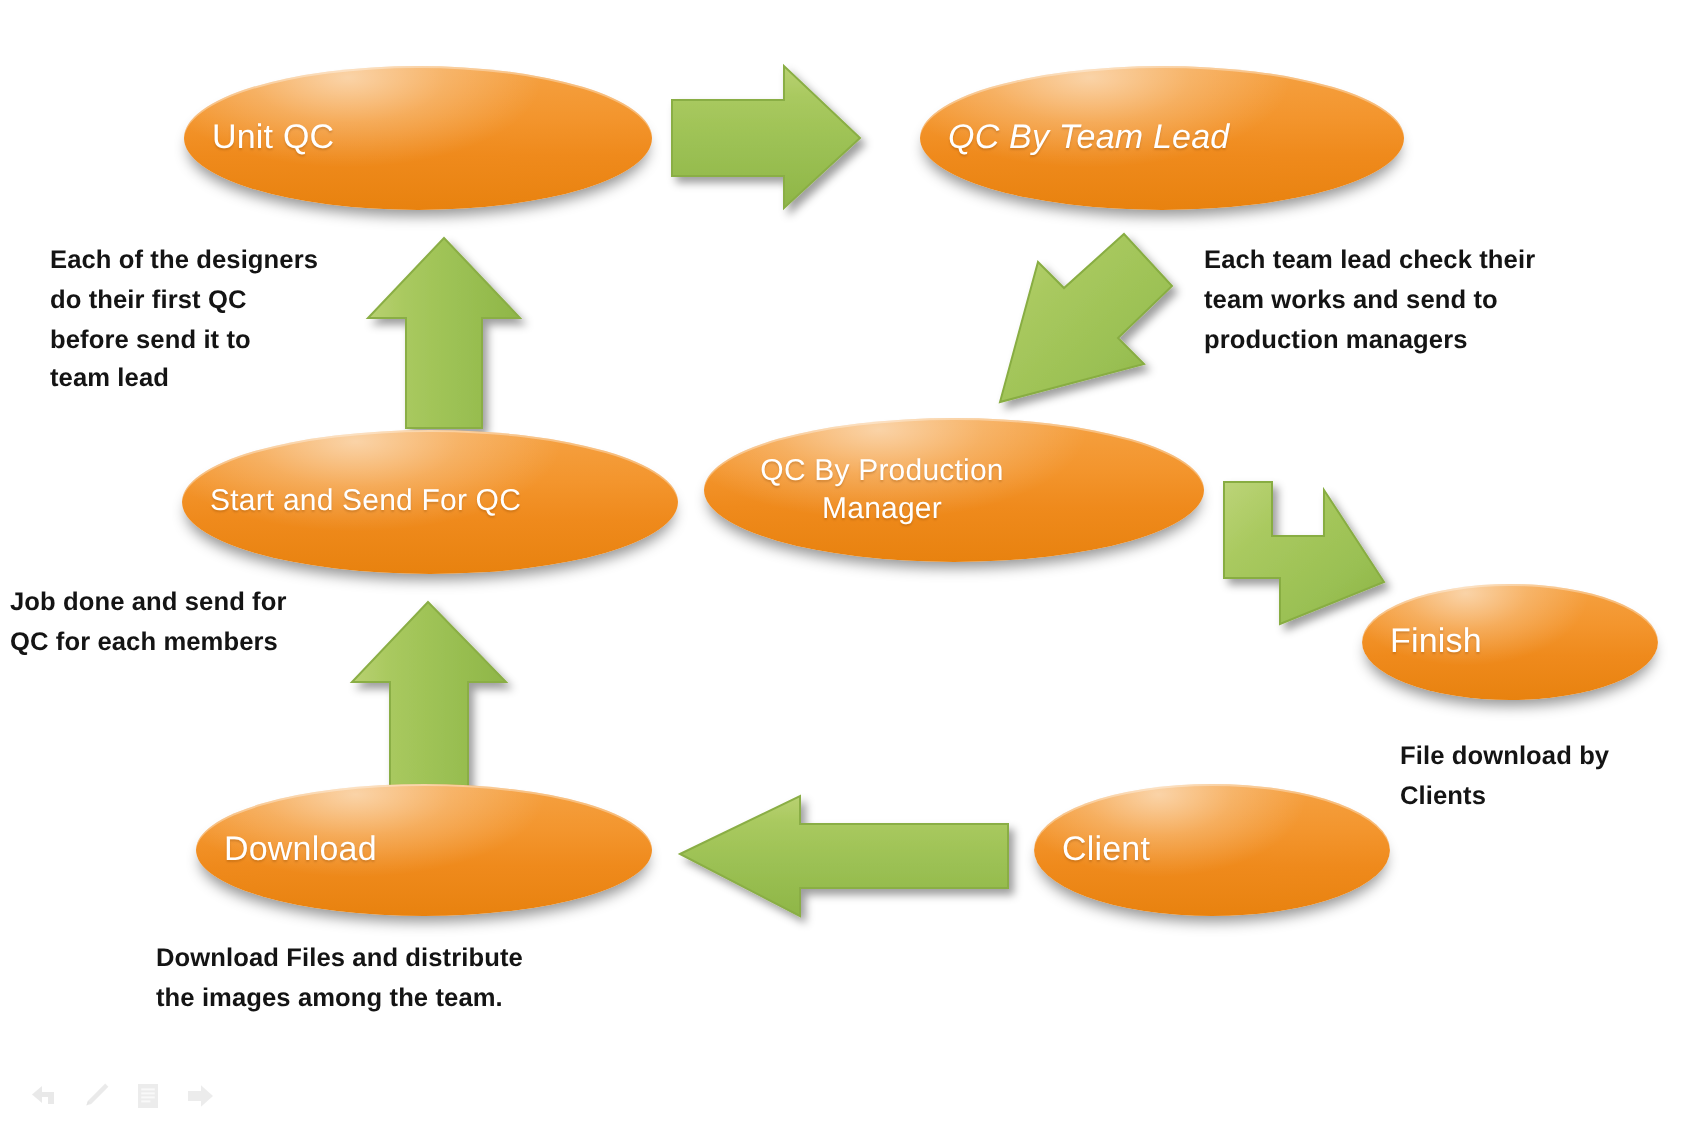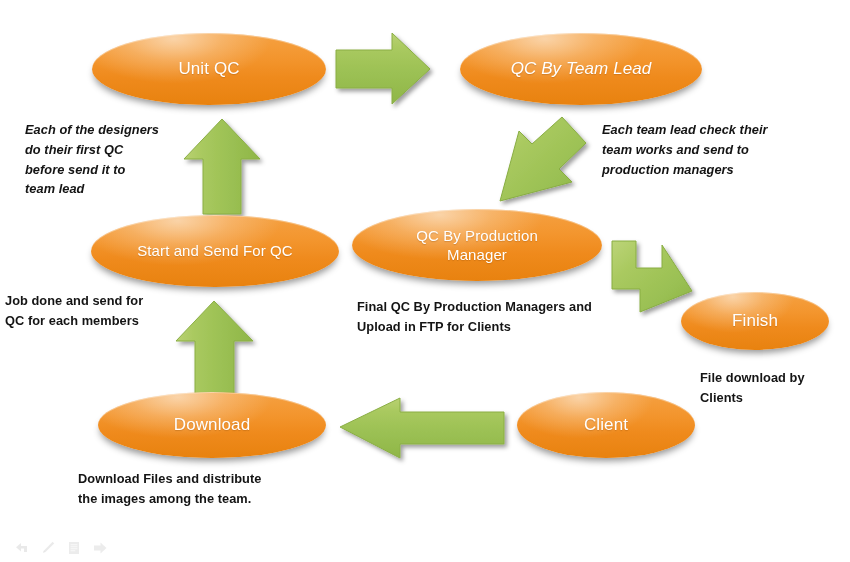--- a/index.html
+++ b/index.html
@@ -35,21 +35,20 @@
       linear-gradient(to bottom,
         #f5a142 0%,
         #f3952d 36%,
         #ef8a1c 62%,
         #e8820f 100%);
     box-shadow:
       0 5px 7px -2px rgba(0,0,0,0.42),
       inset 0 1px 0 rgba(255,255,255,0.35);
     display: flex;
     align-items: center;
-    justify-content: center;
     text-align: center;
     box-sizing: border-box;
   }
   .node-label {
     color: #ffffff;
     font-size: 17px;
     line-height: 1.28;
     font-weight: 400;
     letter-spacing: 0.1px;
     padding: 0 14px;
@@ -169,34 +168,32 @@
   </div>
 
   <div class="node" style="left:98px; top:392px; width:228px; height:66px;">
     <span class="node-label">Download</span>
   </div>
 
   <div class="node" style="left:517px; top:392px; width:178px; height:66px;">
     <span class="node-label">Client</span>
   </div>
 
-  <div class="caption" style="left:25px; top:120px; width:175px;font-style:italic;">Each of the designers
+  <div class="caption" style="left:25px; top:120px; width:175px;">Each of the designers
 do their first QC
 before send it to
 team lead</div>
 
-  <div class="caption" style="left:602px; top:120px; width:215px;font-style:italic;">Each team lead check their
+  <div class="caption" style="left:602px; top:120px; width:215px;">Each team lead check their
 team works and send to
 production managers</div>
 
   <div class="caption" style="left:5px; top:291px; width:180px;">Job done and send for
 QC for each members</div>
 
-  <div class="caption" style="left:357px; top:297px; width:270px;">Final QC By Production Managers and
-Upload in FTP for Clients</div>
 
   <div class="caption" style="left:700px; top:368px; width:160px;">File download by
 Clients</div>
 
   <div class="caption" style="left:78px; top:469px; width:250px;">Download Files and distribute
 the images among the team.</div>
 
 
   <div id="toolbar">
     <span class="tool-icon">

